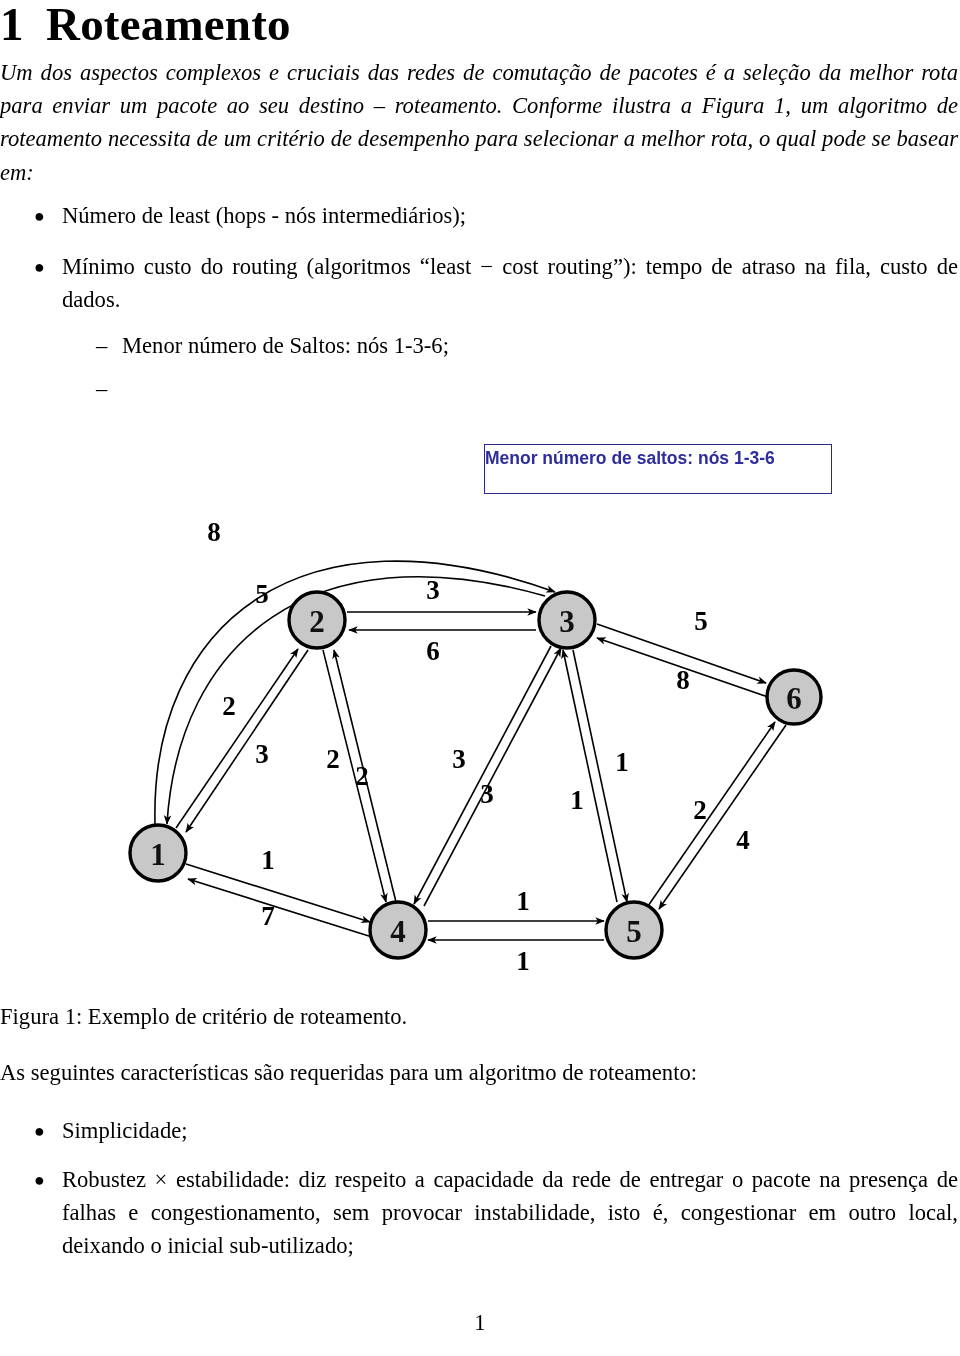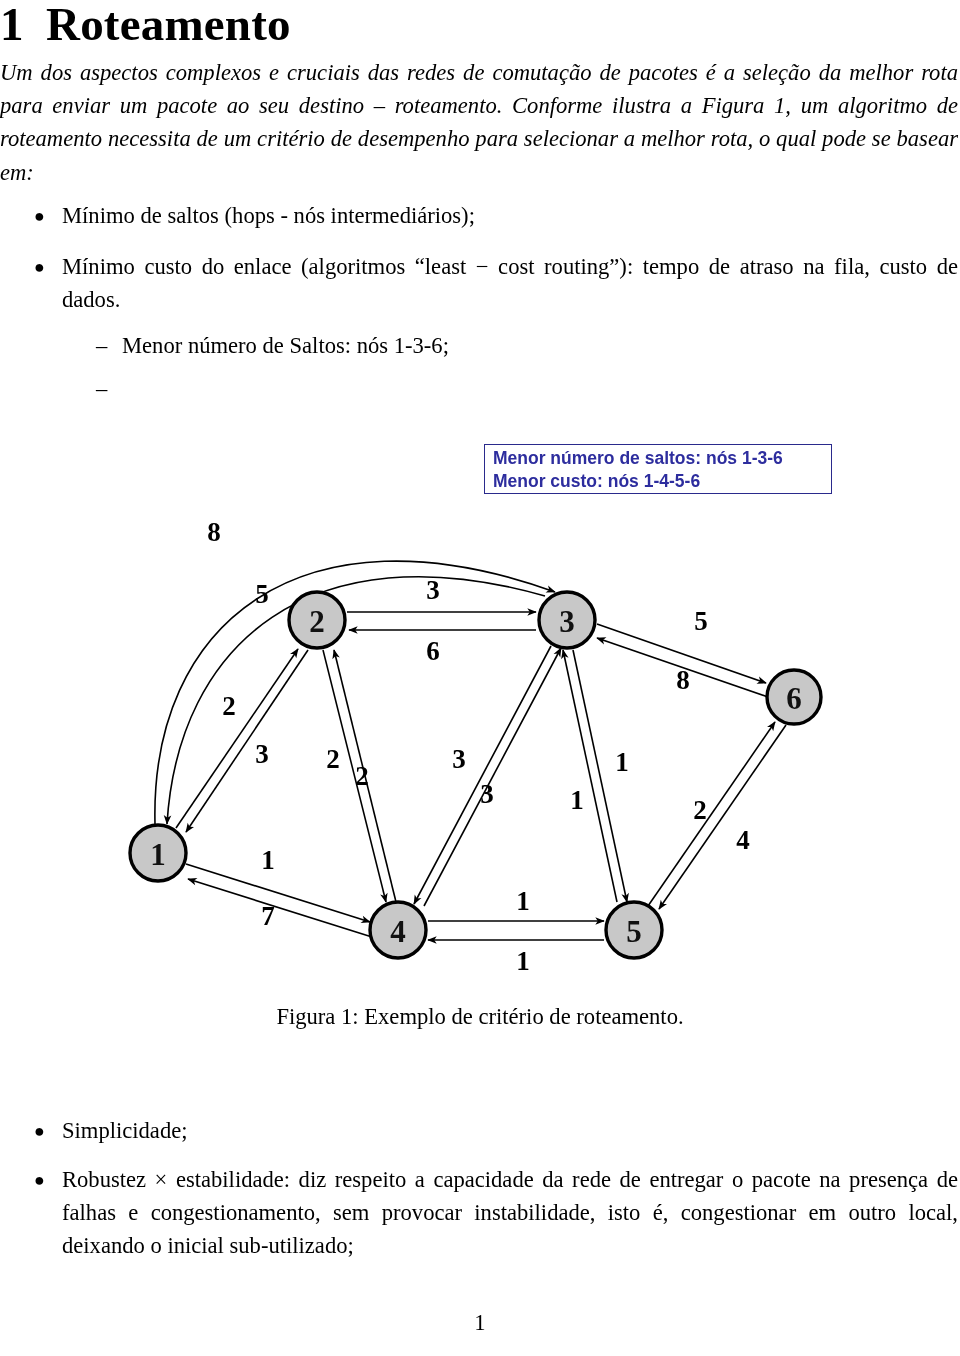--- a/index.html
+++ b/index.html
@@ -104,36 +104,36 @@
   .figure-svg {
     position: absolute;
     left: 0;
     top: 0;
   }
   .figure-caption {
     position: absolute;
     left: 0px;
     top: 1000px;
     width: 960px;
-    text-align: center;
+    text-align: left;
     font-size: 22.6px;
     line-height: 33.2px;
   }
 
   
   .callout-box {
     position: absolute;
     left: 484px;
     top: 444px;
     width: 348px;
     height: 50px;
     border: 1.5px solid #2a2a8c;
     background: #ffffff;
     box-sizing: border-box;
-    padding: 2px 6px 0 8px;
+    padding: 2px 6px 0 0;
   }
   .callout-line {
     font-family: "Liberation Sans", "DejaVu Sans", sans-serif;
     font-weight: bold;
     font-size: 17.5px;
     line-height: 23px;
     color: #2d2d9e;
     white-space: nowrap;
   }
 
@@ -170,25 +170,25 @@
 
 <div class="page">
 
   <div class="section-heading">
     <span class="sec-num">1</span><span>Roteamento</span>
   </div>
 
   <div class="para para-intro">Um dos aspectos complexos e cruciais das redes de comutação de pacotes é a seleção da melhor rota para enviar um pacote ao seu destino – roteamento. Conforme ilustra a Figura 1, um algoritmo de roteamento necessita de um critério de desempenho para selecionar a melhor rota, o qual pode se basear em:</div>
 
   <div class="bullet-item" id="bullet-hops">
-    <span class="bullet-dot">●</span><span>Mínimo de saltos (</span><span class="it">hops</span><span> - nós intermediários);</span>
+    <span class="bullet-dot">●</span><span>Número de least (</span><span class="it">hops</span><span> - nós intermediários);</span>
   </div>
 
   <div class="bullet-item" id="bullet-custo">
-    <span class="bullet-dot">●</span><span>Mínimo custo do enlace (algoritmos “</span><span class="it">least − cost routing</span><span>”): tempo de atraso na fila, custo de dados.</span>
+    <span class="bullet-dot">●</span><span>Mínimo custo do routing (algoritmos “</span><span class="it">least − cost routing</span><span>”): tempo de atraso na fila, custo de dados.</span>
   </div>
 
   <div class="dash-item" id="dash-saltos">
     <span class="dash-mark">–</span><span>Menor número de Saltos: nós 1-3-6;</span>
   </div>
   <div class="dash-item" id="dash-custo">
     <span class="dash-mark">–</span>
   </div>
 
   <div class="figure">
@@ -272,25 +272,25 @@
         <text class="edge-weight" x="701" y="197">5</text>
         <text class="edge-weight" x="683" y="256">8</text>
         <text class="edge-weight" x="700" y="386">2</text>
         <text class="edge-weight" x="743" y="416">4</text>
       </g>
     </svg>
   </div>
 
   <div class="callout-box">
     <div class="callout-line">Menor número de saltos: nós 1-3-6</div>
-    <div class="callout-line">Menor custo: nós 1-4-5-6</div>
   </div>
 
   <div class="figure-caption">Figura 1: Exemplo de critério de roteamento.</div>
 
+  <div class="para para-seguintes">As seguintes características são requeridas para um algoritmo de roteamento:</div>
 
   <div class="bullet-item" id="bullet-simplicidade">
     <span class="bullet-dot">●</span><span>Simplicidade;</span>
   </div>
   <div class="bullet-item" id="bullet-robustez">
     <span class="bullet-dot">●</span><span>Robustez × estabilidade: diz respeito a capacidade da rede de entregar o pacote na presença de falhas e congestionamento, sem provocar instabilidade, isto é, congestionar em outro local, deixando o inicial sub-utilizado;</span>
   </div>
 
   <div class="page-number">1</div>
 

